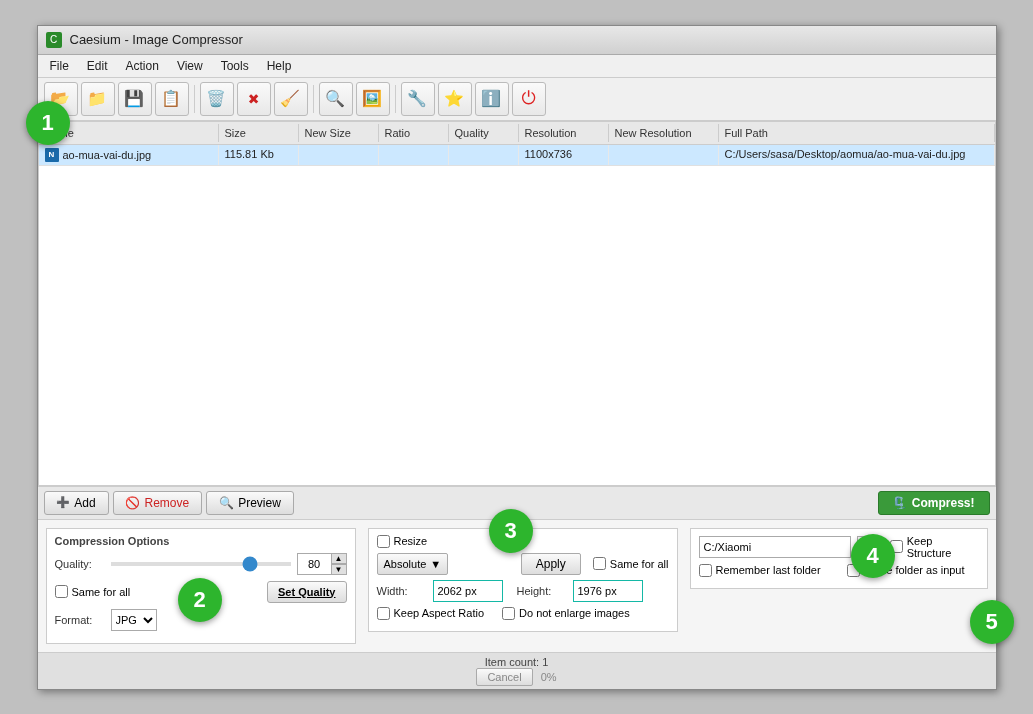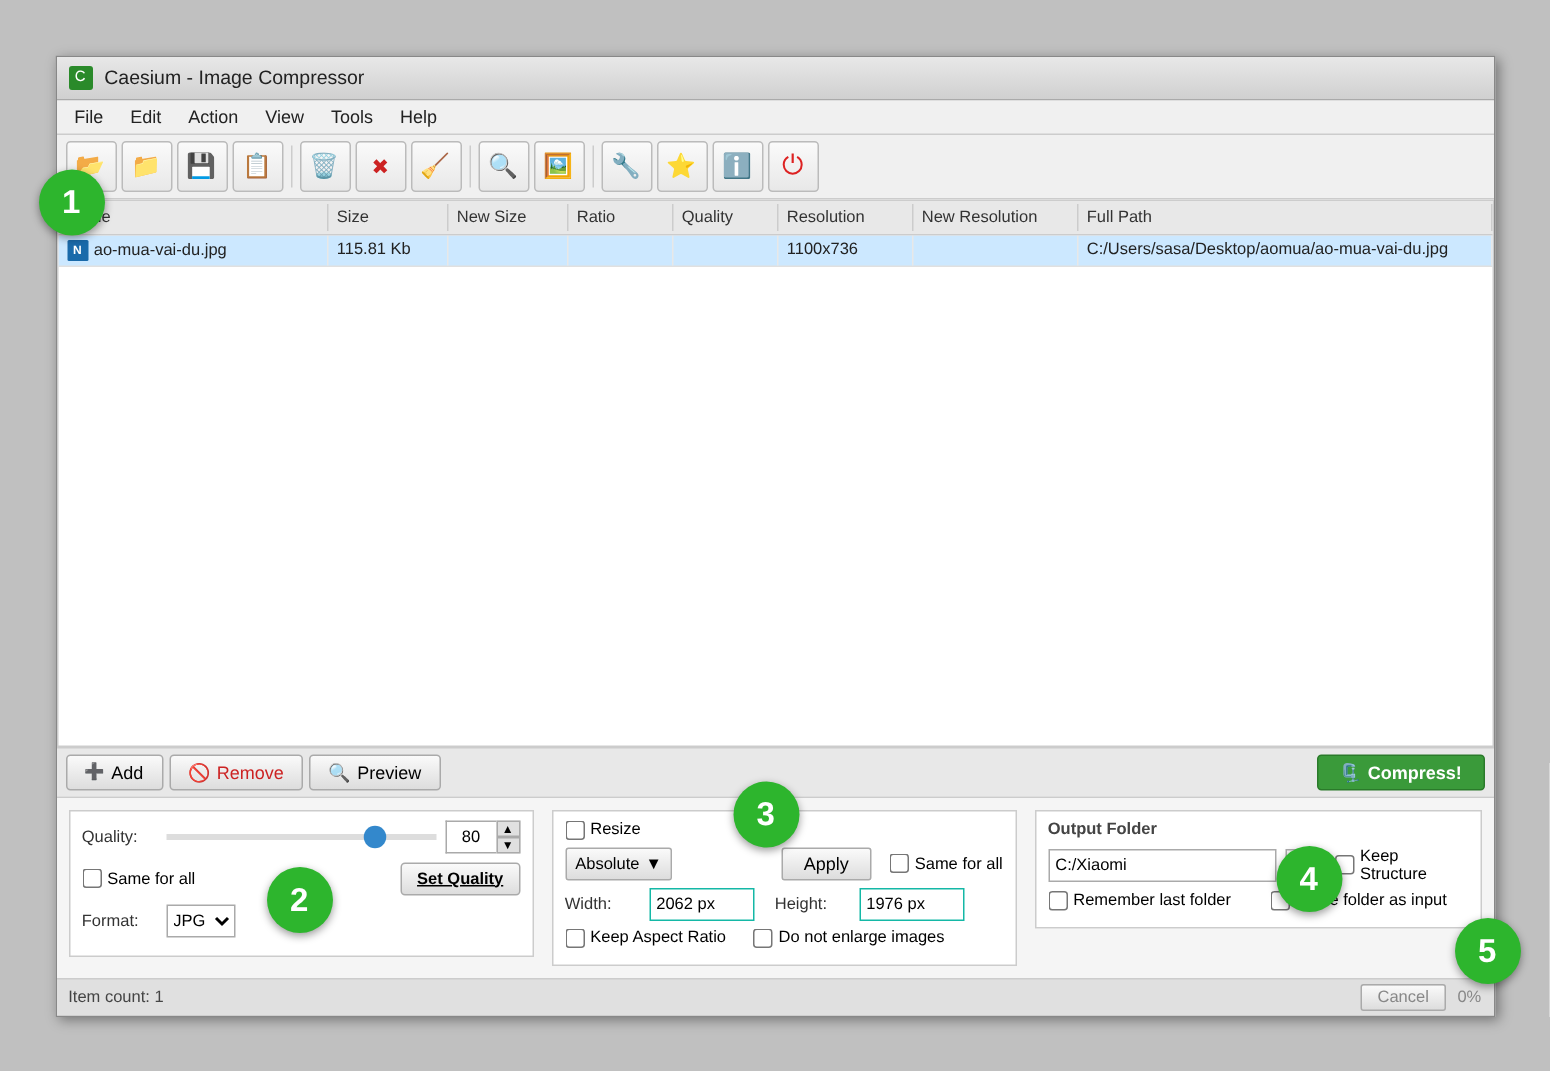--- a/index.html
+++ b/index.html
@@ -44,21 +44,21 @@
     .dropdown-btn { height: 22px; padding: 0 6px; background: linear-gradient(to bottom, #fafafa, #ddd); border: 1px solid #aaa; border-radius: 2px; cursor: pointer; font-size: 11px; display: flex; align-items: center; gap: 4px; }
     .apply-btn { height: 22px; padding: 0 14px; background: linear-gradient(to bottom, #fafafa, #ddd); border: 1px solid #aaa; border-radius: 2px; cursor: pointer; font-size: 12px; }
     .dimension-input { width: 70px; height: 22px; border: 1px solid #14b8a6; padding: 4px 4px; font-size: 11px; background: white; }
     .output-section { flex: 1; border: 1px solid #ccc; background: white; padding: 6px 8px; }
     .output-title { font-size: 11px; font-weight: bold; color: #444; margin-bottom: 6px; }
     .output-row { display: flex; align-items: center; gap: 6px; margin-bottom: 5px; }
     .path-input { flex: 1; height: 22px; border: 1px solid #aaa; padding: 0 4px; font-size: 11px; background: white; }
     .browse-btn { height: 22px; padding: 0 6px; background: linear-gradient(to bottom, #fafafa, #ddd); border: 1px solid #aaa; cursor: pointer; font-size: 11px; }
     .suffix-input { flex: 1; height: 22px; border: 1px solid #aaa; padding: 0 4px; font-size: 11px; background: white; }
     .refresh-btn { width: 22px; height: 22px; background: linear-gradient(to bottom, #fafafa, #ddd); border: 1px solid #aaa; cursor: pointer; font-size: 14px; display: flex; align-items: center; justify-content: center; }
-    .status-bar { background: #e0e0e0; border-top: 1px solid #ccc; padding: 3px 8px; display: flex; justify-content: space-between; align-items: center; font-size: 11px; color: #444; }
+    .status-bar { background: #e0e0e0; border-top: 1px solid #ccc; padding: 3px 8px; display: flex; justify-content: space-between; align-items: center; font-size: 11px; color: #444; flex-direction: column; }
     .cancel-btn { padding: 2px 10px; background: linear-gradient(to bottom, #fafafa, #ddd); border: 1px solid #aaa; border-radius: 2px; cursor: pointer; font-size: 11px; color: #888; }
     .progress-text { color: #888; }
     .main-content { position: relative; }
     .number-bubble { width: 44px; height: 44px; background: #2db52d; border-radius: 50%; display: flex; align-items: center; justify-content: center; color: white; font-size: 22px; font-weight: bold; box-shadow: 0 2px 6px rgba(0,0,0,0.4); }
   </style>
 </head>
 <body>
 
 <div class="window">
 
@@ -145,20 +145,21 @@
       <div style="flex:1;"></div>
       <button class="btn btn-green">
         <span>🗜️</span>
         <span>Compress!</span>
       </button>
     </div>
 
     <div class="compression-section" style="position:relative;">
 
       <div class="compression-options">
+        <div class="compression-title">Compression Options</div>
 
         <div class="option-row">
           <label class="option-label">Quality:</label>
           <input type="range" class="quality-slider" min="0" max="100" value="80" style="flex: 1 1 0%; accent-color: rgb(51, 136, 204);">
           <div class="spinbox">
             <input type="text" class="quality-value" value="80" style="">
             <div class="spinbox-btns">
               <div class="spinbox-btn">▲</div>
               <div class="spinbox-btn">▼</div>
             </div>
@@ -223,21 +224,20 @@
             <span>Do not enlarge images</span>
           </label>
         </div>
 
         <div style="position:absolute; top: -20px; left: 120px;">
           <div class="number-bubble">3</div>
         </div>
       </div>
 
       <div class="output-section" style="position:relative;">
-        <div class="output-title">Output Folder</div>
 
         <div class="output-row">
           <input type="text" class="path-input" value="C:/Xiaomi" style="">
           <button class="browse-btn">...</button>
           <label class="checkbox-label" style="margin-left:4px;">
             <input type="checkbox" style="">
             <span>Keep Structure</span>
           </label>
         </div>
 

